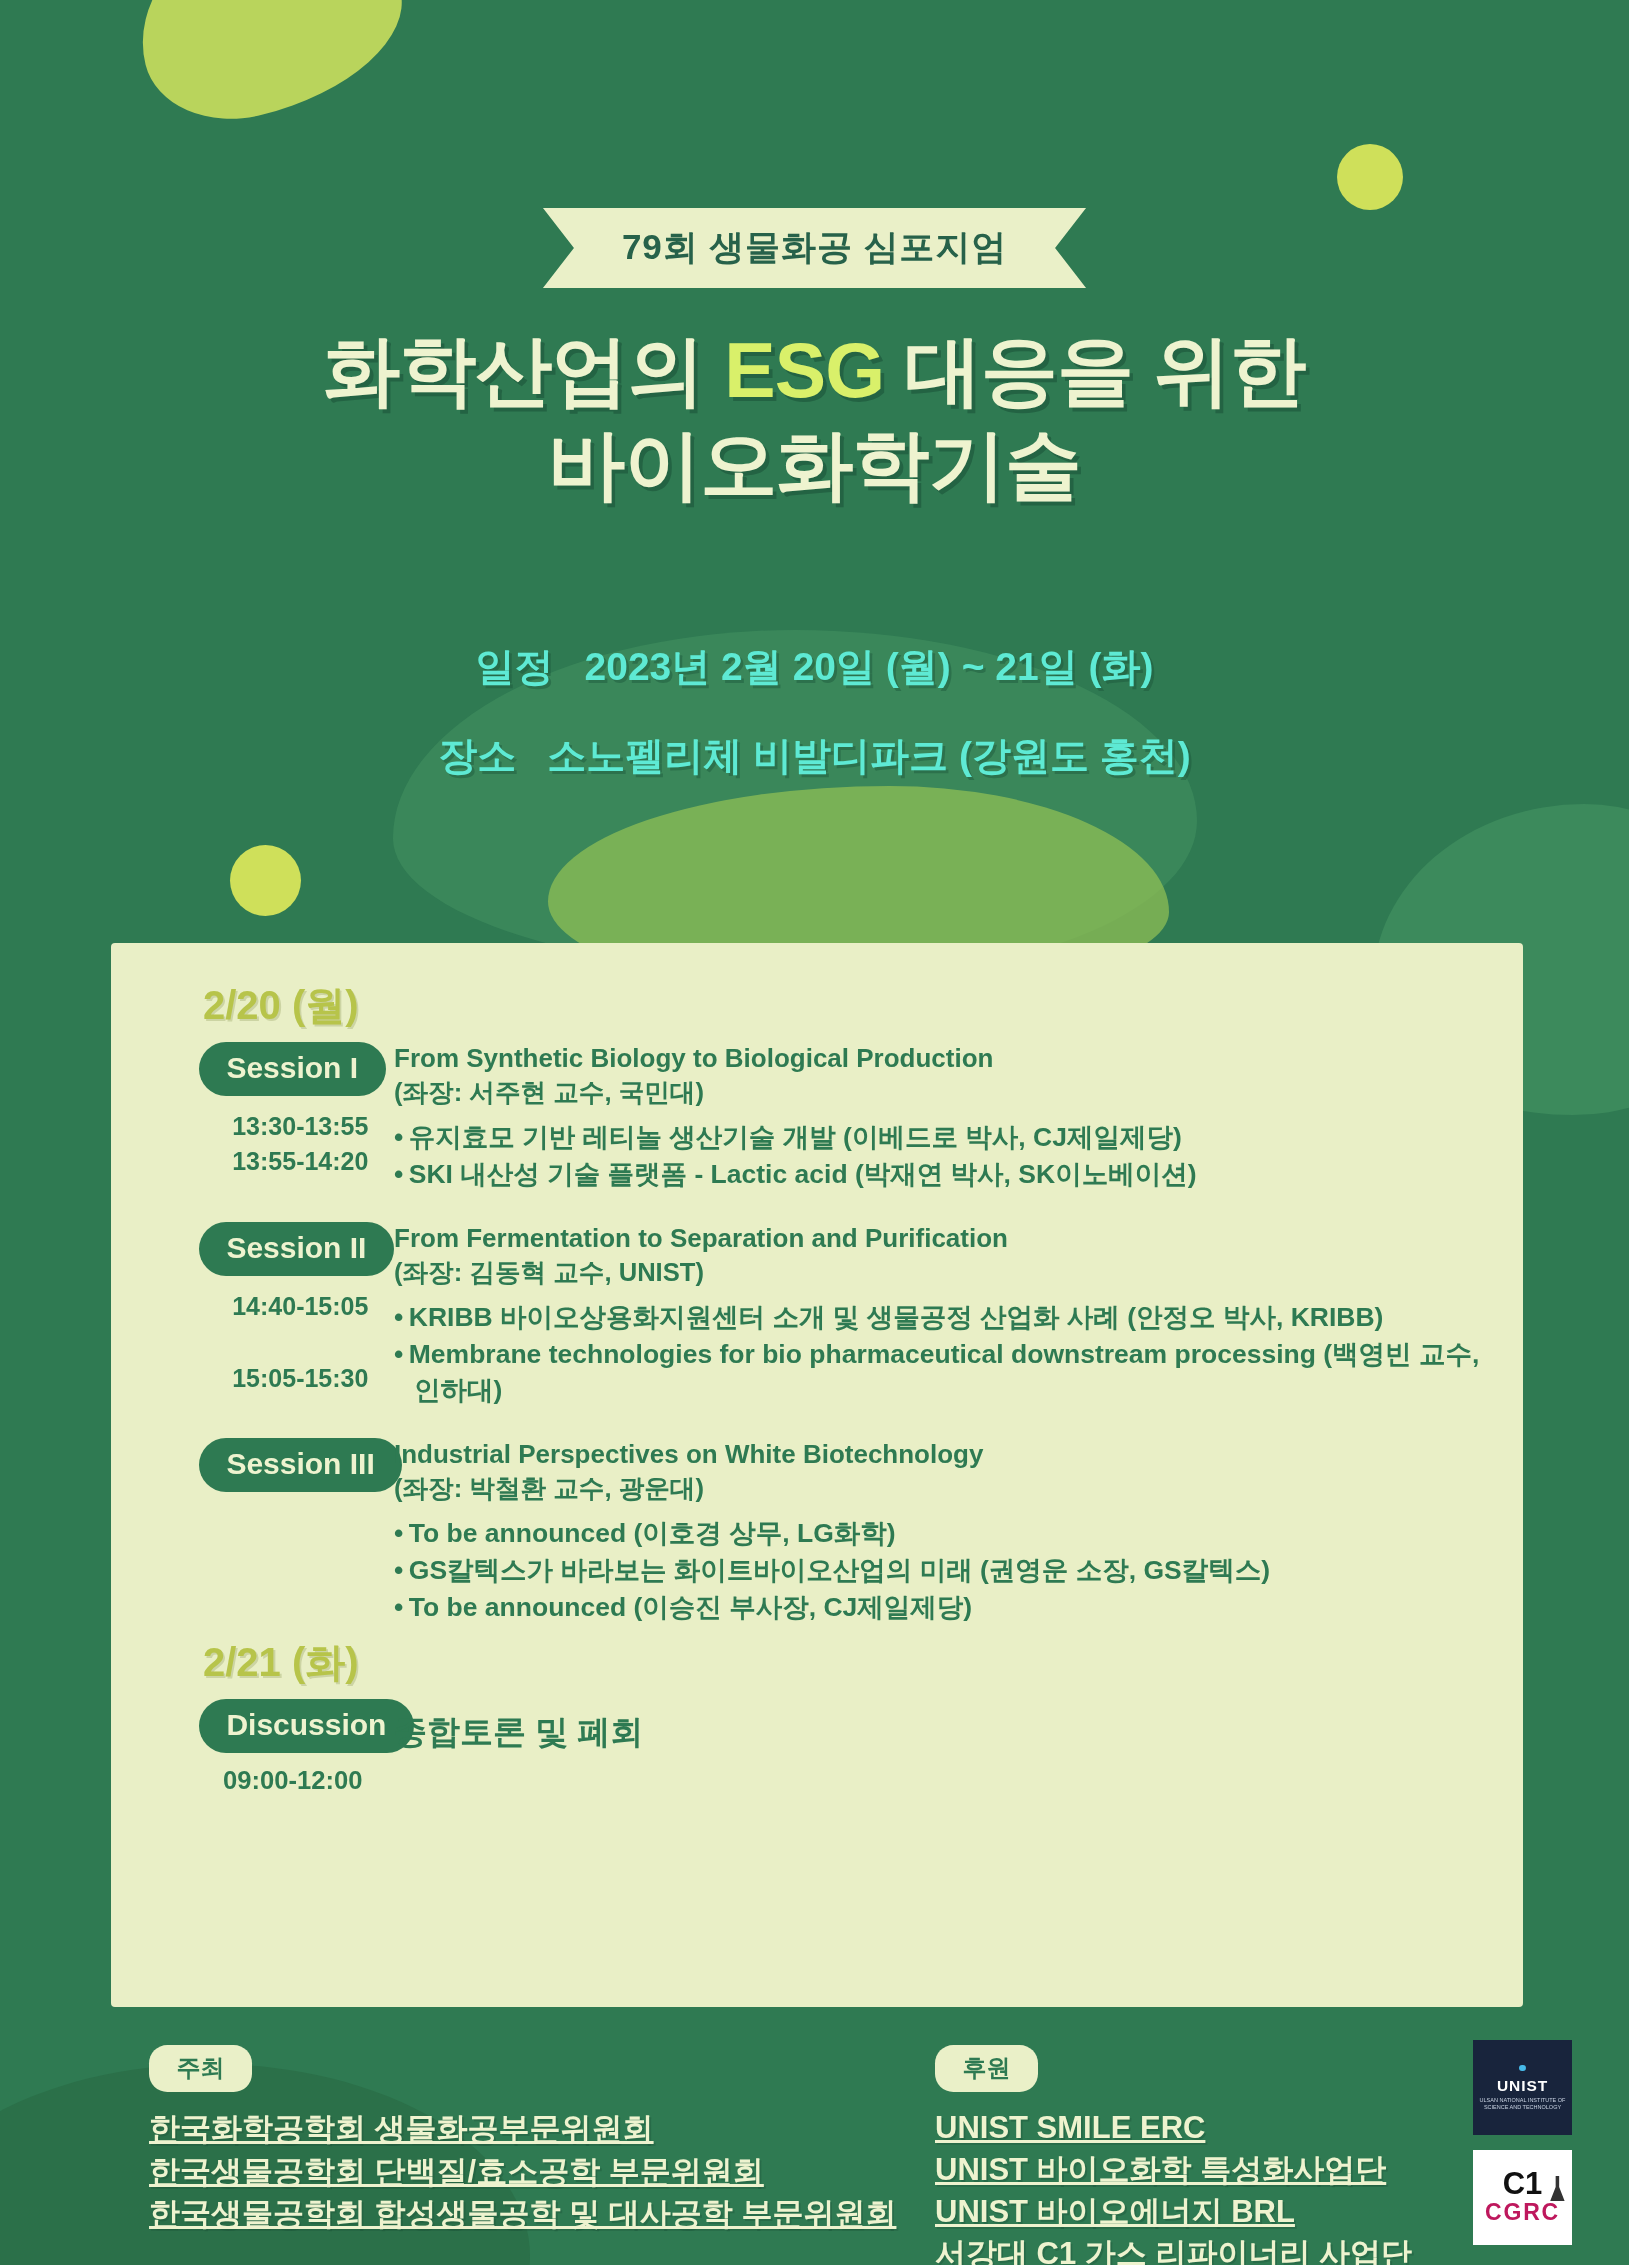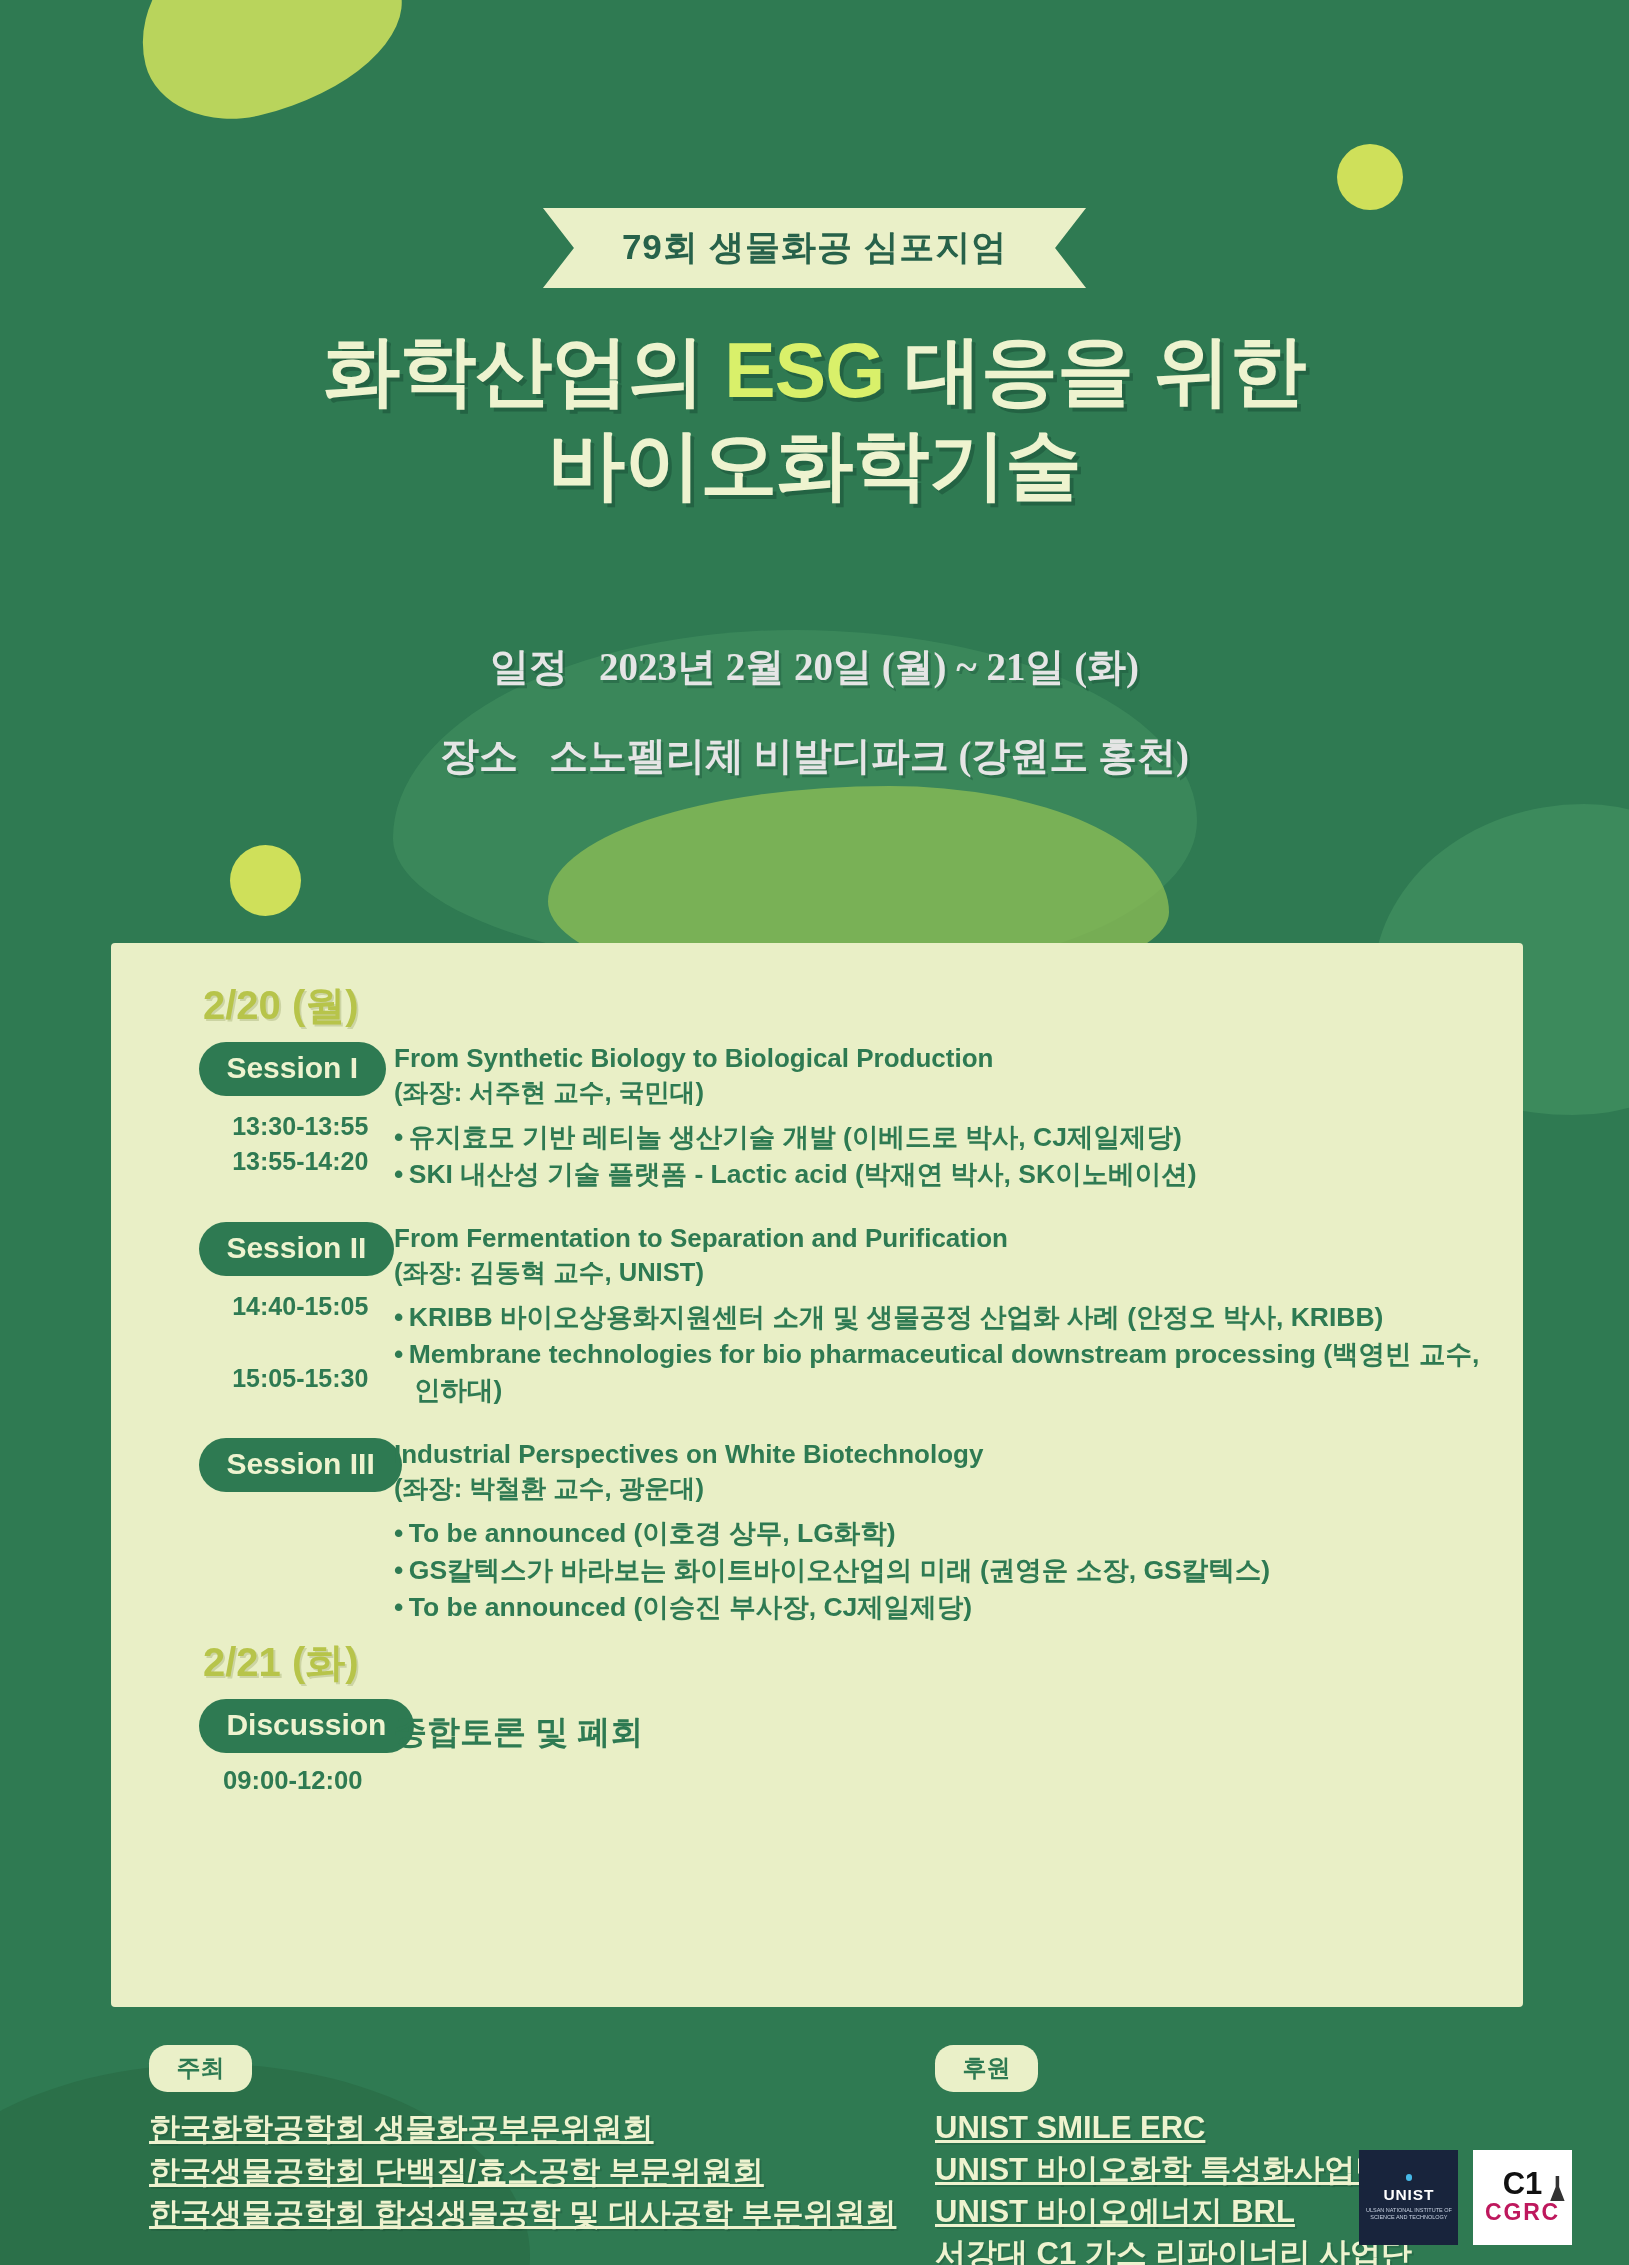--- a/index.html
+++ b/index.html
@@ -81,24 +81,23 @@
     line-height: 1.22;
     text-shadow: 3.7px 3.7px 0 rgba(26,80,54,.55);
   }
   .esg { color: #d9f06a; }
 
   #schedule-lines {
     position: absolute; left: 0; right: 0; top: 640px;
     text-align: center;
   }
   .meta-line {
-    font-size: 39px; font-weight: bold; color: #e5e5e5;
+    font-size: 39px; font-weight: bold; color: #5eead4;
     letter-spacing: 0px; margin-bottom: 35px;
     text-shadow: 2.7px 2.7px 0 rgba(26,80,54,.4);
-    font-family: Liberation Serif, serif;
   }
   .meta-label { margin-right: 31px; }
 
   
   #program-card {
     position: absolute;
     left: 111px; top: 943px;
     width: 1412px; height: 1064px;
     background: #e9efc6;
     border-radius: 4px;
@@ -204,21 +203,21 @@
     font-weight: bold;
     line-height: 1.33;
     margin-top: 1px;
     text-shadow: 1.8px 1.8px 0 rgba(26,80,54,.35);
     text-decoration: underline;
   }
   #host-col .org-list { margin-top: 16.4px; }
   #sponsor-col .org-list { margin-top: 14.6px; }
   #logos {
     position: absolute; right: 57px; bottom: 20px;
-    display: flex; align-items: flex-end; gap: 14.6px;
+    display: flex; align-items: flex-end; gap: 14.6px; flex-direction: column;
   }
   .logo-box {
     background: #ffffff;
     width: 99px; height: 95px;
     display: flex; flex-direction: column;
     align-items: center; justify-content: center;
   }
   .logo-unist {
     background: #18243c;
   }

